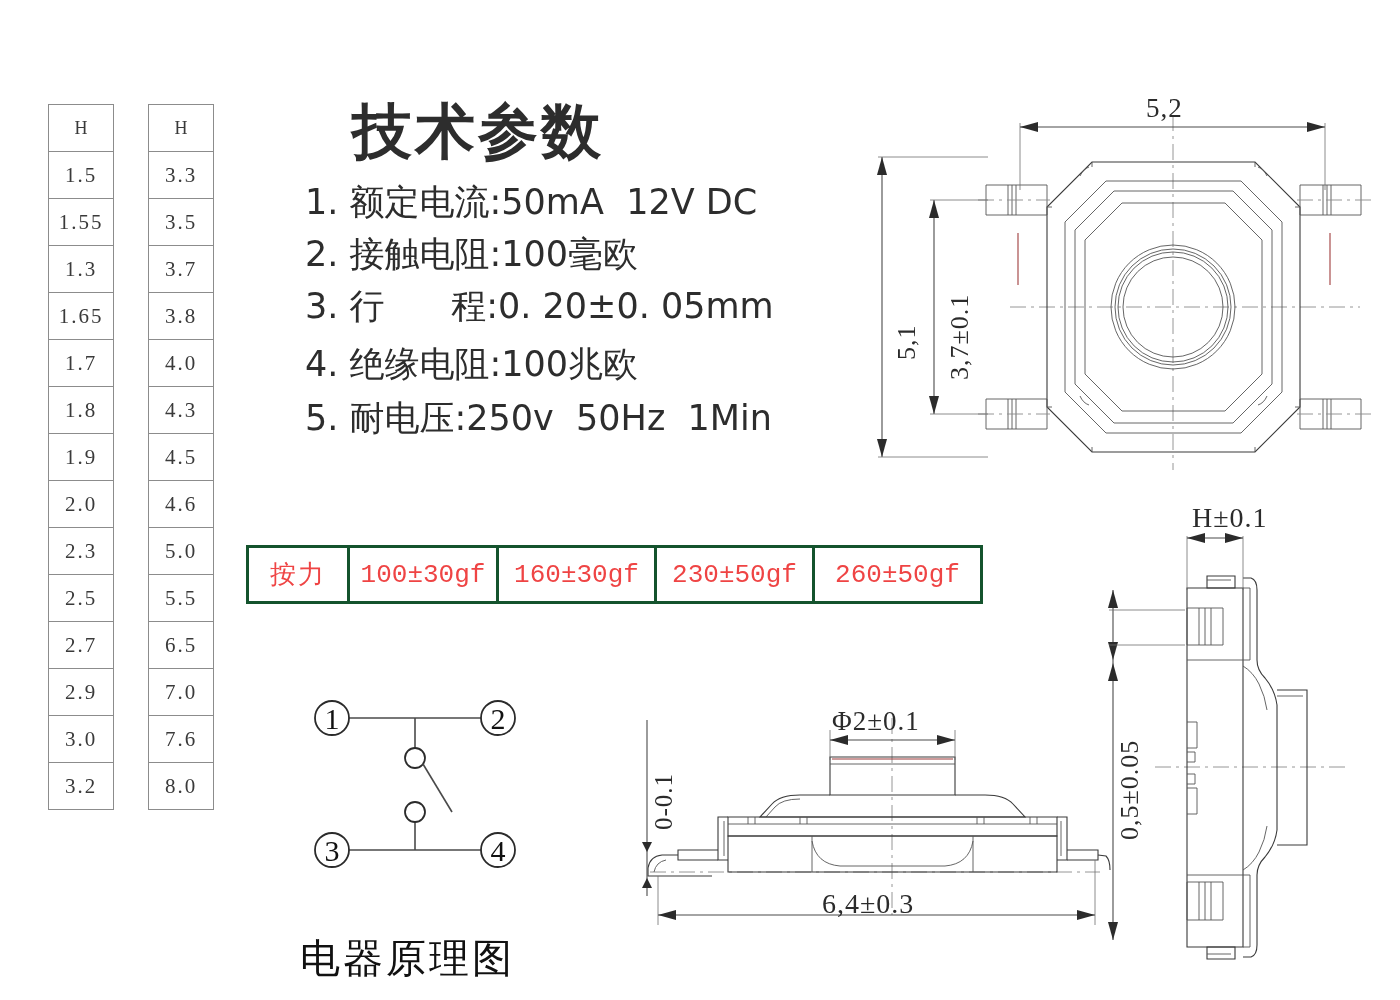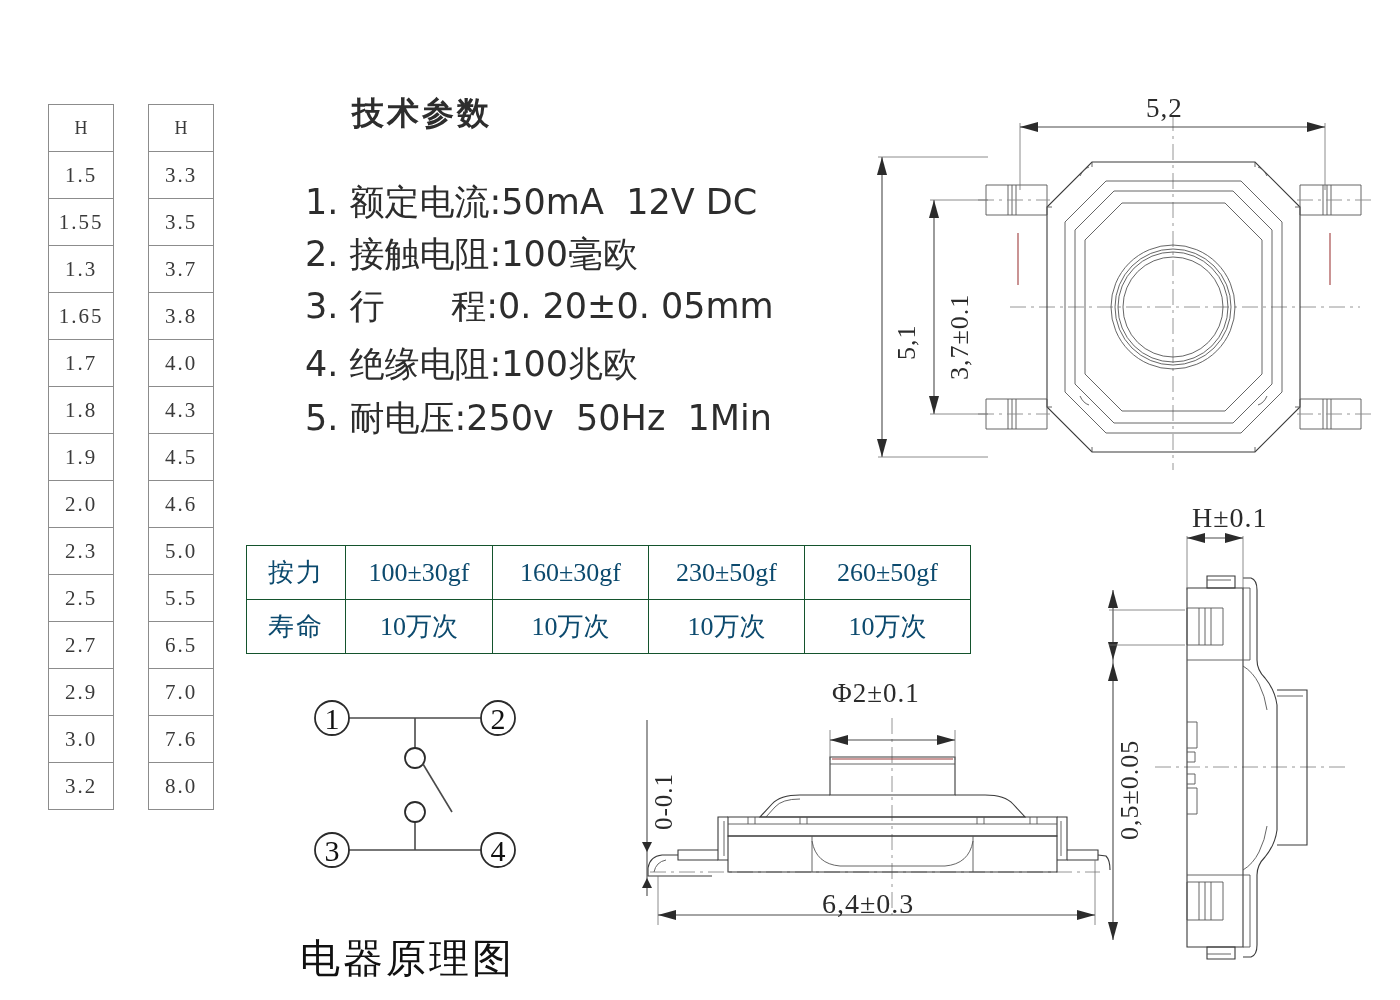--- a/index.html
+++ b/index.html
@@ -17,33 +17,33 @@
     text-align:center;vertical-align:middle;
     font-family:"Liberation Serif", serif;
     font-size:21px;letter-spacing:2px;color:#3a3a3a;
     padding:0;background:#fff;
   }
   .htable td.hdr{font-size:18px;letter-spacing:0;}
 
   
   .tech-title{
     font-family:"DejaVu Sans", sans-serif;
-    font-size:32px;font-weight:600;letter-spacing:3px;color:#2d2d2d;
+    font-size:60px;font-weight:600;letter-spacing:3px;color:#2d2d2d;
   }
   .tech-line{
     font-family:"DejaVu Sans", sans-serif;
     font-size:35px;color:#2d2d2d;white-space:pre;line-height:1.28;
   }
 
   
   .ftable{border-collapse:collapse;border-spacing:0;}
   .ftable td{
-    border:1px solid #14532d;padding:0;
+    border:3px solid #14532d;padding:0;
     height:53px;text-align:center;vertical-align:middle;
-    font-family:Liberation Serif, serif;font-size:26px;color:#0c4a6e;
+    font-family:Liberation Mono, monospace;font-size:26px;color:#ef4444;
     background:#fff;white-space:nowrap;
   }
   .ftable td.lab{width:98px;letter-spacing:2px;}
   .ftable td.c1{width:146px;}
   .ftable td.c2{width:155px;}
   .ftable td.c3{width:155px;}
   .ftable td.c4{width:165px;}
 
   
   .sch-caption{
@@ -185,27 +185,20 @@
 
 <div class="abs" style="left:246px;top:545px;">
   <table class="ftable">
     <tbody>
         <tr>
       <td class="lab">按力</td>
       <td class="c1">100±30gf</td>
       <td class="c2">160±30gf</td>
       <td class="c3">230±50gf</td>
       <td class="c4">260±50gf</td>
-    </tr>
-    <tr>
-      <td class="lab">寿命</td>
-      <td class="c1">10万次</td>
-      <td class="c2">10万次</td>
-      <td class="c3">10万次</td>
-      <td class="c4">10万次</td>
     </tr>
   </tbody>
     </table>
 </div>
 
 <div class="abs" style="left:300px;top:690px;">
   <svg width="250" height="200" viewBox="0 0 250 200">
     <line class="schln" x1="45" y1="28" x2="115" y2="28"></line>
     <line class="schln" x1="115" y1="28" x2="185" y2="28"></line>
     <line class="schln" x1="115" y1="28" x2="115" y2="62"></line>
@@ -356,21 +349,21 @@
     <polygon class="arrw" points="7,152 2,142 12,142"></polygon>
     <polygon class="arrw" points="7,178 2,188 12,188"></polygon>
 
     <line class="ext" x1="18" y1="176" x2="18" y2="225"></line>
     <line class="ext" x1="455" y1="160" x2="455" y2="225"></line>
     <line class="dimline" x1="18" y1="215" x2="455" y2="215"></line>
     <polygon class="arrw" points="18,215 36,210 36,220"></polygon>
     <polygon class="arrw" points="455,215 437,210 437,220"></polygon>
   </svg>
 </div>
-<div class="abs dim" style="left:832px;top:678px;font-size:27px;">Φ2±0.1</div>
+<div class="abs dim" style="left:832px;top:706px;font-size:27px;">Φ2±0.1</div>
 <div class="abs dim rot90" style="left:650px;top:830px;font-size:25px;">0-0.1</div>
 <div class="abs dim" style="left:822px;top:888px;font-size:28px;">6,4±0.3</div>
 
 <div class="abs" style="left:1095px;top:500px;">
   <svg width="300" height="470" viewBox="0 0 300 470">
 
     <line class="ctr" x1="60" y1="267" x2="250" y2="267"></line>
 
     <path class="ln" d="M92,88 L148,88 L148,447 L92,447 Z"></path>
     <path class="ln-thin" d="M92,160 L148,160 M92,375 L148,375"></path>

